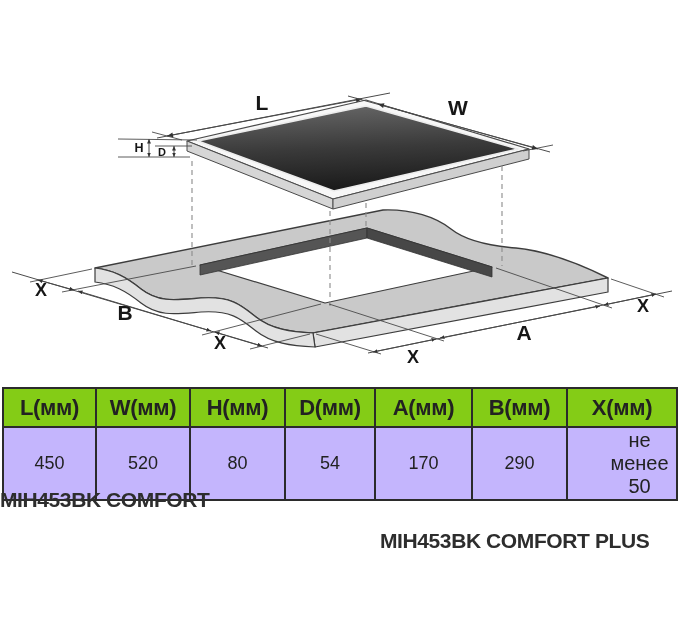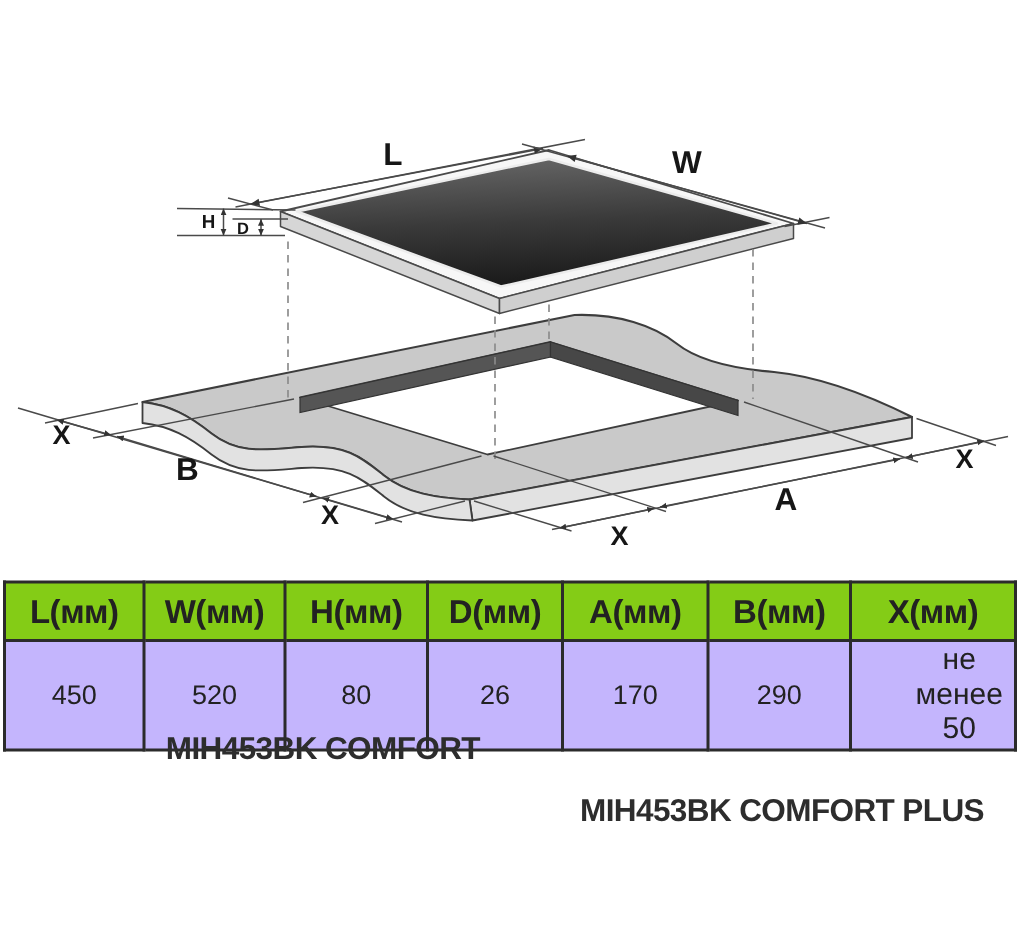--- a/index.html
+++ b/index.html
@@ -5,21 +5,21 @@
   html,body{margin:0;padding:0;background:#ffffff;}
   #stage{position:relative;width:680px;height:630px;background:#ffffff;overflow:hidden;
          font-family:"Liberation Sans",sans-serif;color:#2d2d2d;}
   #drawing{position:absolute;left:0;top:0;}
   table.dims{position:absolute;left:2px;top:387px;width:676px;border-collapse:collapse;table-layout:fixed;}
   table.dims th,table.dims td{border:2px solid #2b2b2b;text-align:center;vertical-align:middle;
          font-family:"Liberation Sans",sans-serif;color:#222;}
   table.dims th{background:#84cc16;font-size:22px;font-weight:700;height:35px;letter-spacing:-0.3px;margin-left:16px;}
   table.dims td{background:#c4b5fd;font-size:18px;font-weight:400;height:37px;}
   table.dims td.small{font-size:20px;padding-left:36px;}
-  .cap{position:absolute;text-align:right;font-size:21px;font-weight:700;
+  .cap{position:absolute;text-align:left;font-size:21px;font-weight:700;
        letter-spacing:-0.4px;color:#2d2d2d;line-height:29px;}
   .cap-left{left:0;top:485px;width:320px;}
   .cap-right{left:380px;top:486px;width:276px;margin-top:40px;}
   .dimlabel{font-family:"Liberation Sans",sans-serif;font-weight:700;fill:#161616;}
 </style>
 </head>
 <body>
 
 <div id="stage">
 
@@ -145,21 +145,21 @@
       <th>H(мм)</th>
       <th>D(мм)</th>
       <th>A(мм)</th>
       <th>B(мм)</th>
       <th>X(мм)</th>
     </tr>
     <tr>
       <td>450</td>
       <td>520</td>
       <td>80</td>
-      <td>26</td>
+      <td>54</td>
       <td>170</td>
       <td>290</td>
       <td class="small">не менее 50</td>
     </tr>
   </tbody>
     </table>
 
   <div class="cap cap-left">
     <div>MIH453BK COMFORT</div>
   </div>

